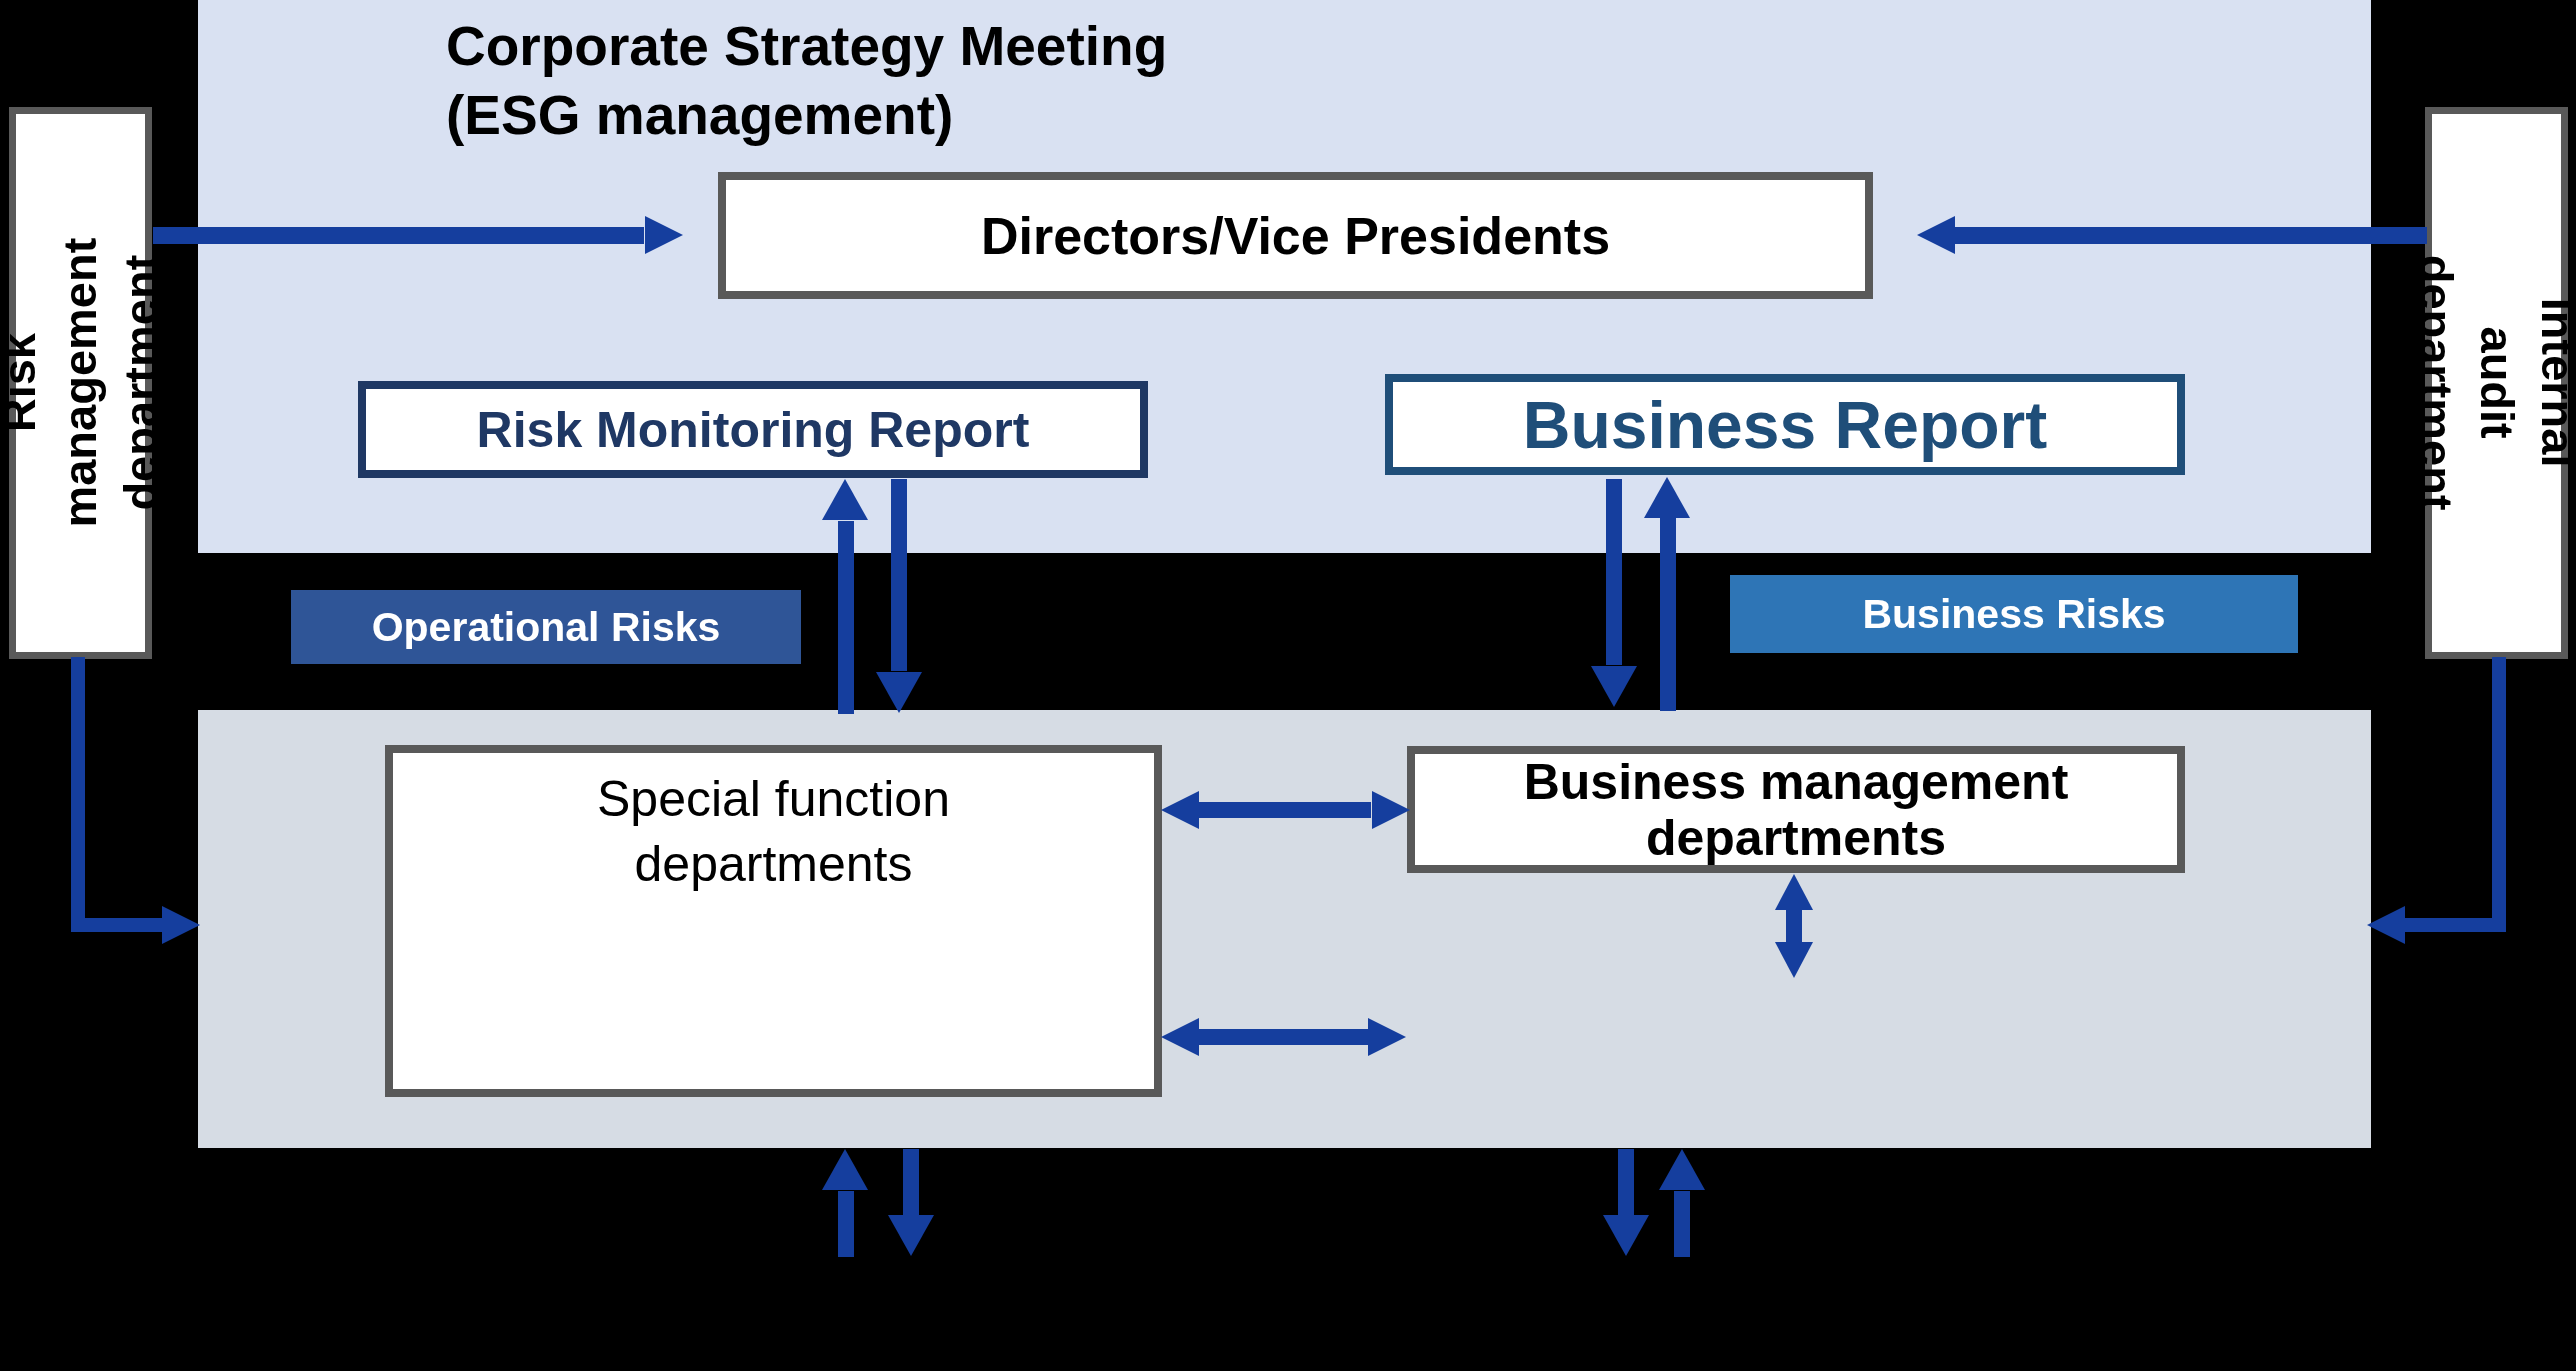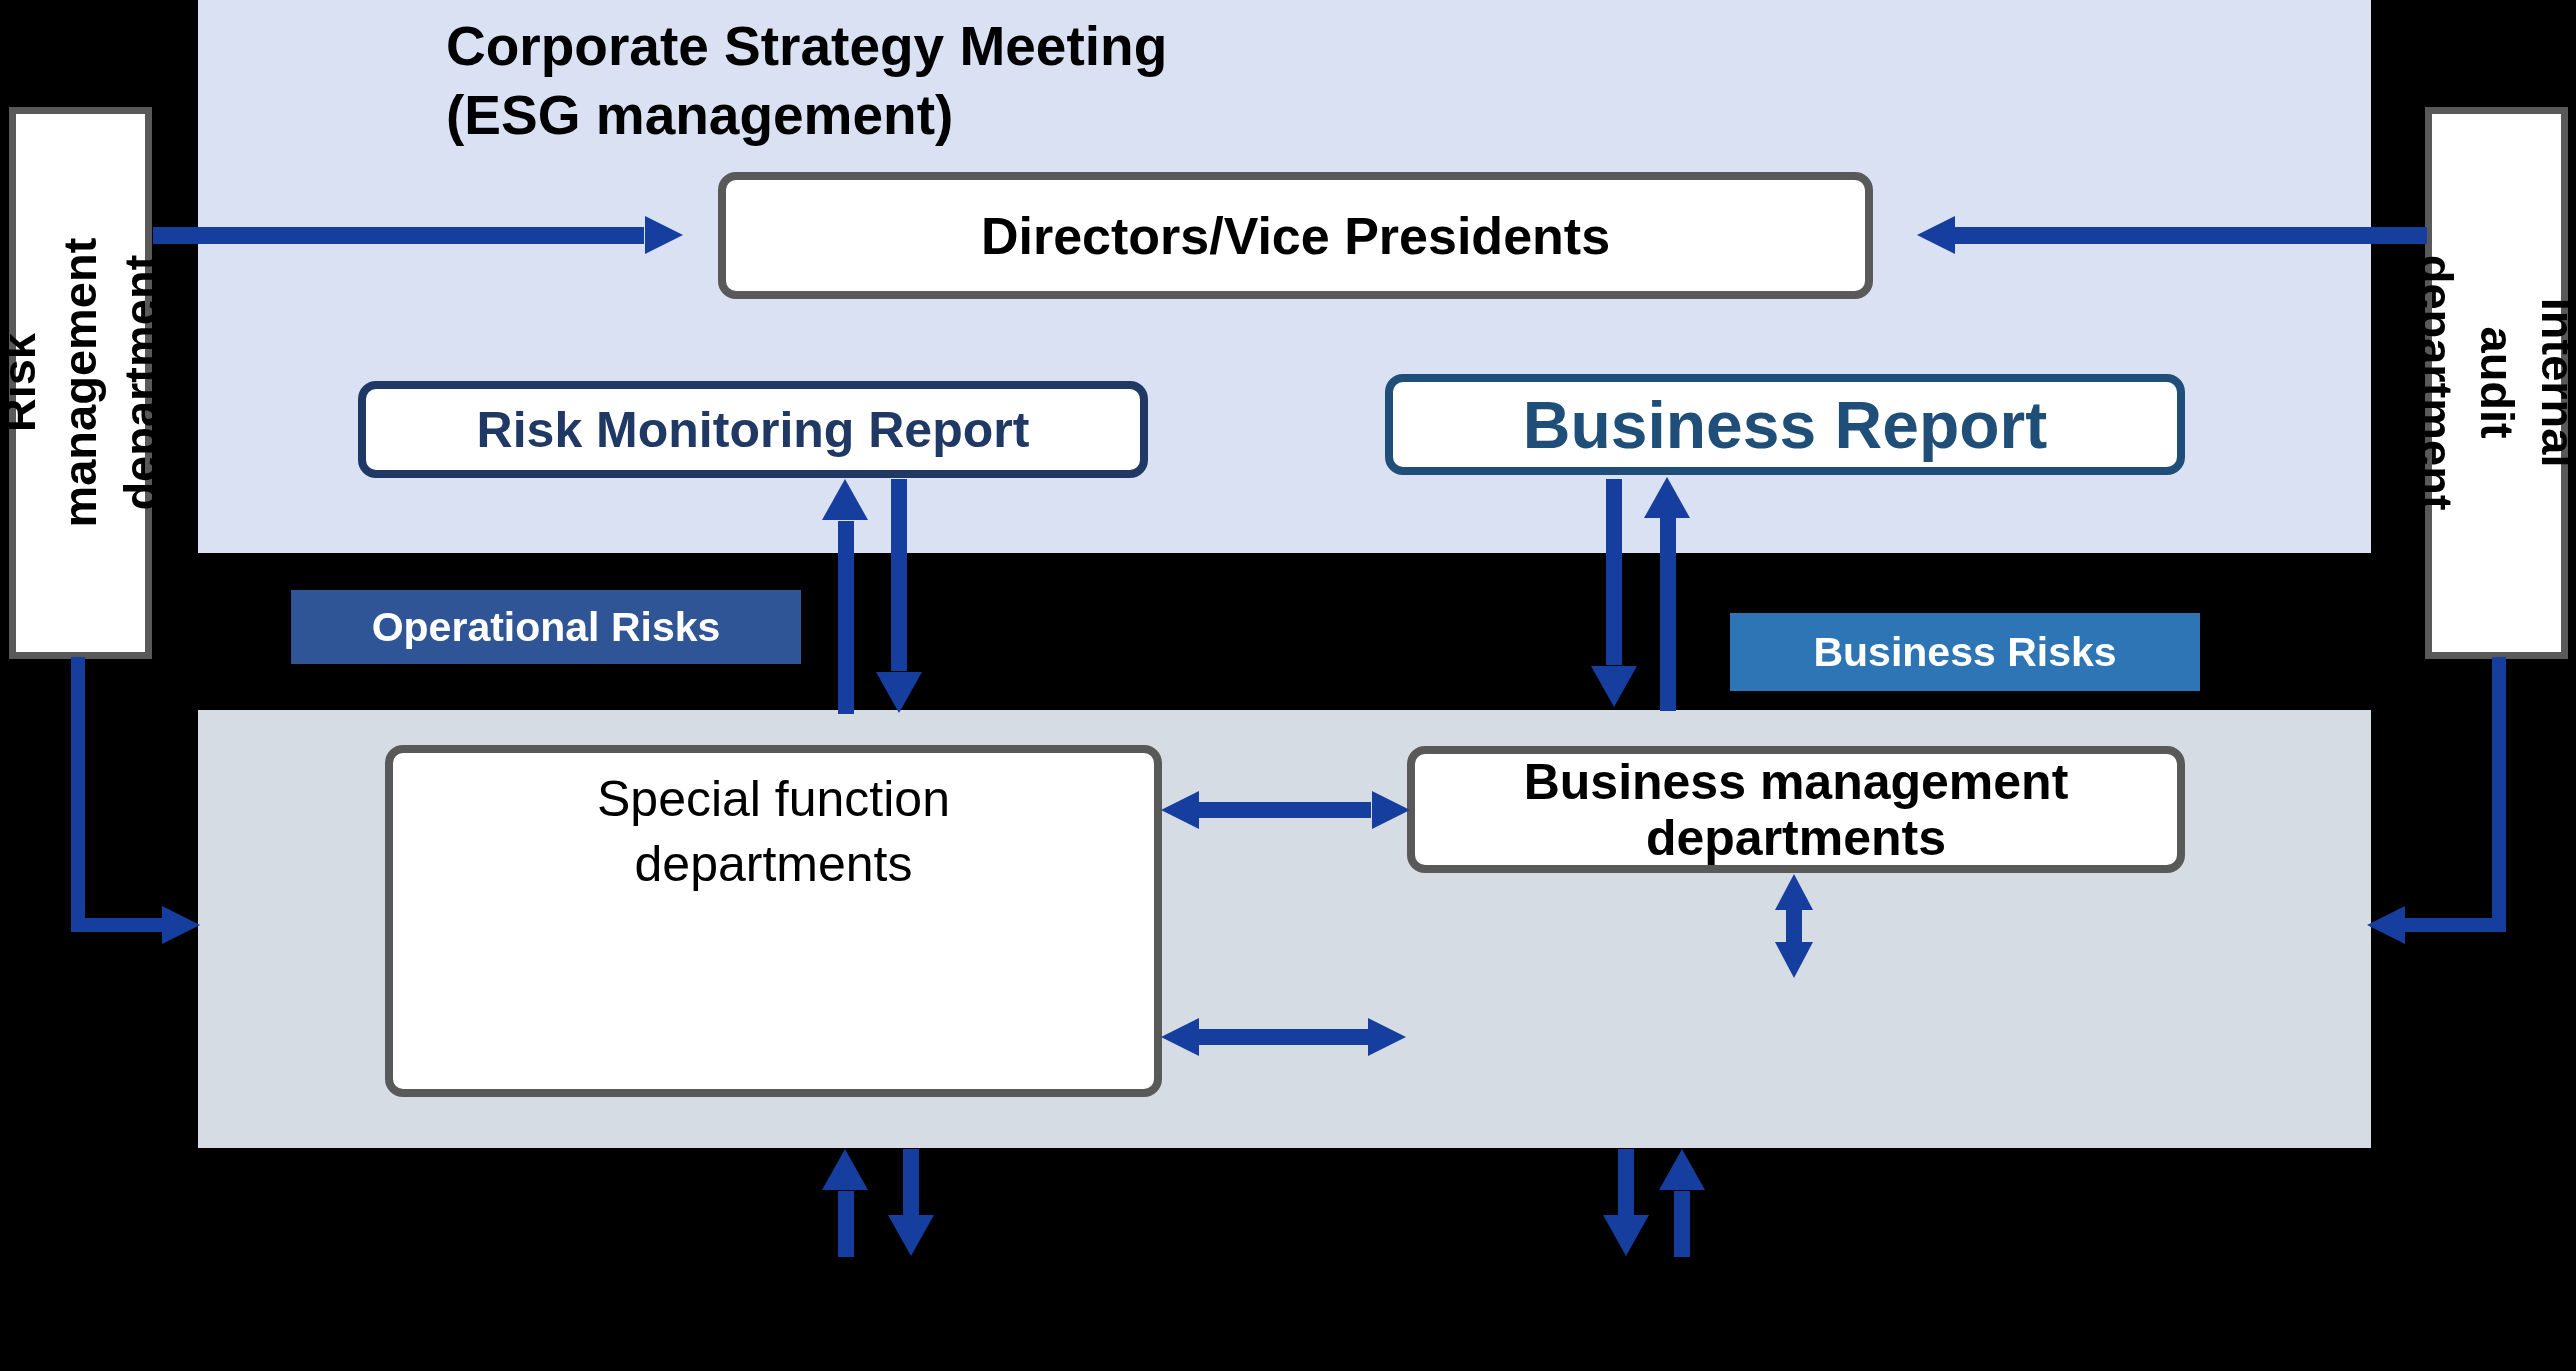--- a/index.html
+++ b/index.html
@@ -2,41 +2,41 @@
 <html style="font-size:14px"><head>
 <meta charset="utf-8">
 <style>
   html,body{margin:0;padding:0;background:#000;}
   .stage{position:relative;width:2576px;height:1372px;background:#000;
          font-family:"Liberation Sans",sans-serif;overflow:hidden;color:#000;}
   .panel{position:absolute;}
   .top-panel{left:198px;top:0;width:2173px;height:553px;background:#d9e1f2;}
   .mid-panel{left:198px;top:710px;width:2173px;height:438px;background:#d6dce4;}
   .box{position:absolute;background:#fff;box-sizing:border-box;
-       display:flex;align-items:center;justify-content:center;text-align:center;border-radius:18px;}
+       display:flex;align-items:center;justify-content:center;text-align:center;}
   .pre{white-space:pre-line;}
   .title{position:absolute;left:248px;top:12px;font-size:55px;font-weight:bold;
          line-height:1.26;white-space:pre-line;}
   .directors{left:718px;top:172px;width:1155px;height:127px;border:8.6px solid #595959;
              font-size:52px;font-weight:bold;}
   .rmr{left:358px;top:381px;width:790px;height:97px;border:8.6px solid #1f3864;
        color:#1f3864;font-size:50px;font-weight:bold;}
   .br{left:1385px;top:374px;width:800px;height:101px;border:8.6px solid #1f4e79;
       color:#1f4e79;font-size:66px;font-weight:bold;}
   .vbox{position:absolute;width:143px;height:552px;background:#fff;border:7.8px solid #595959;
         box-sizing:border-box;display:flex;align-items:center;justify-content:center;}
   .vbox.left{left:8.6px;top:107px;}
   .vbox.right{left:2425px;top:107px;}
   .vtext{font-size:47px;font-weight:bold;line-height:1.3;text-align:center;white-space:pre-line;}
   .rot-ccw{transform:rotate(-90deg);}
   .rot-cw{transform:rotate(90deg);}
   .risk-label{position:absolute;display:flex;align-items:center;justify-content:center;
               color:#fff;font-size:41px;font-weight:bold;}
   .op{left:291px;top:590px;width:510px;height:74px;background:#2f5597;}
-  .bz{left:1730px;top:613px;width:470px;height:78px;background:#2e75b6;justify-content:center;}
+  .bz{left:1730px;top:575px;width:568px;height:78px;background:#2e75b6;justify-content:center;}
   .special{left:385px;top:745px;width:777px;height:352px;border:8.6px solid #595959;}
   .special-label{position:absolute;left:0;top:14px;width:100%;text-align:center;
                  font-size:50px;font-weight:normal;line-height:1.3;white-space:pre-line;}
   .env{position:absolute;left:106px;top:156px;width:546px;height:134px;border:5.2px solid #404040;
        background:#fff;box-sizing:border-box;display:flex;align-items:center;justify-content:center;
        font-size:41px;font-weight:normal;line-height:1.2;text-align:center;white-space:pre-line;}
   .bizexec{left:1407px;top:746px;width:778px;height:127px;border:8.6px solid #595959;
            font-size:50px;font-weight:bold;line-height:1.12;}
   .regional{left:1407px;top:979px;width:778px;height:122px;border:8.6px solid #595959;
             font-size:50px;font-weight:bold;}

